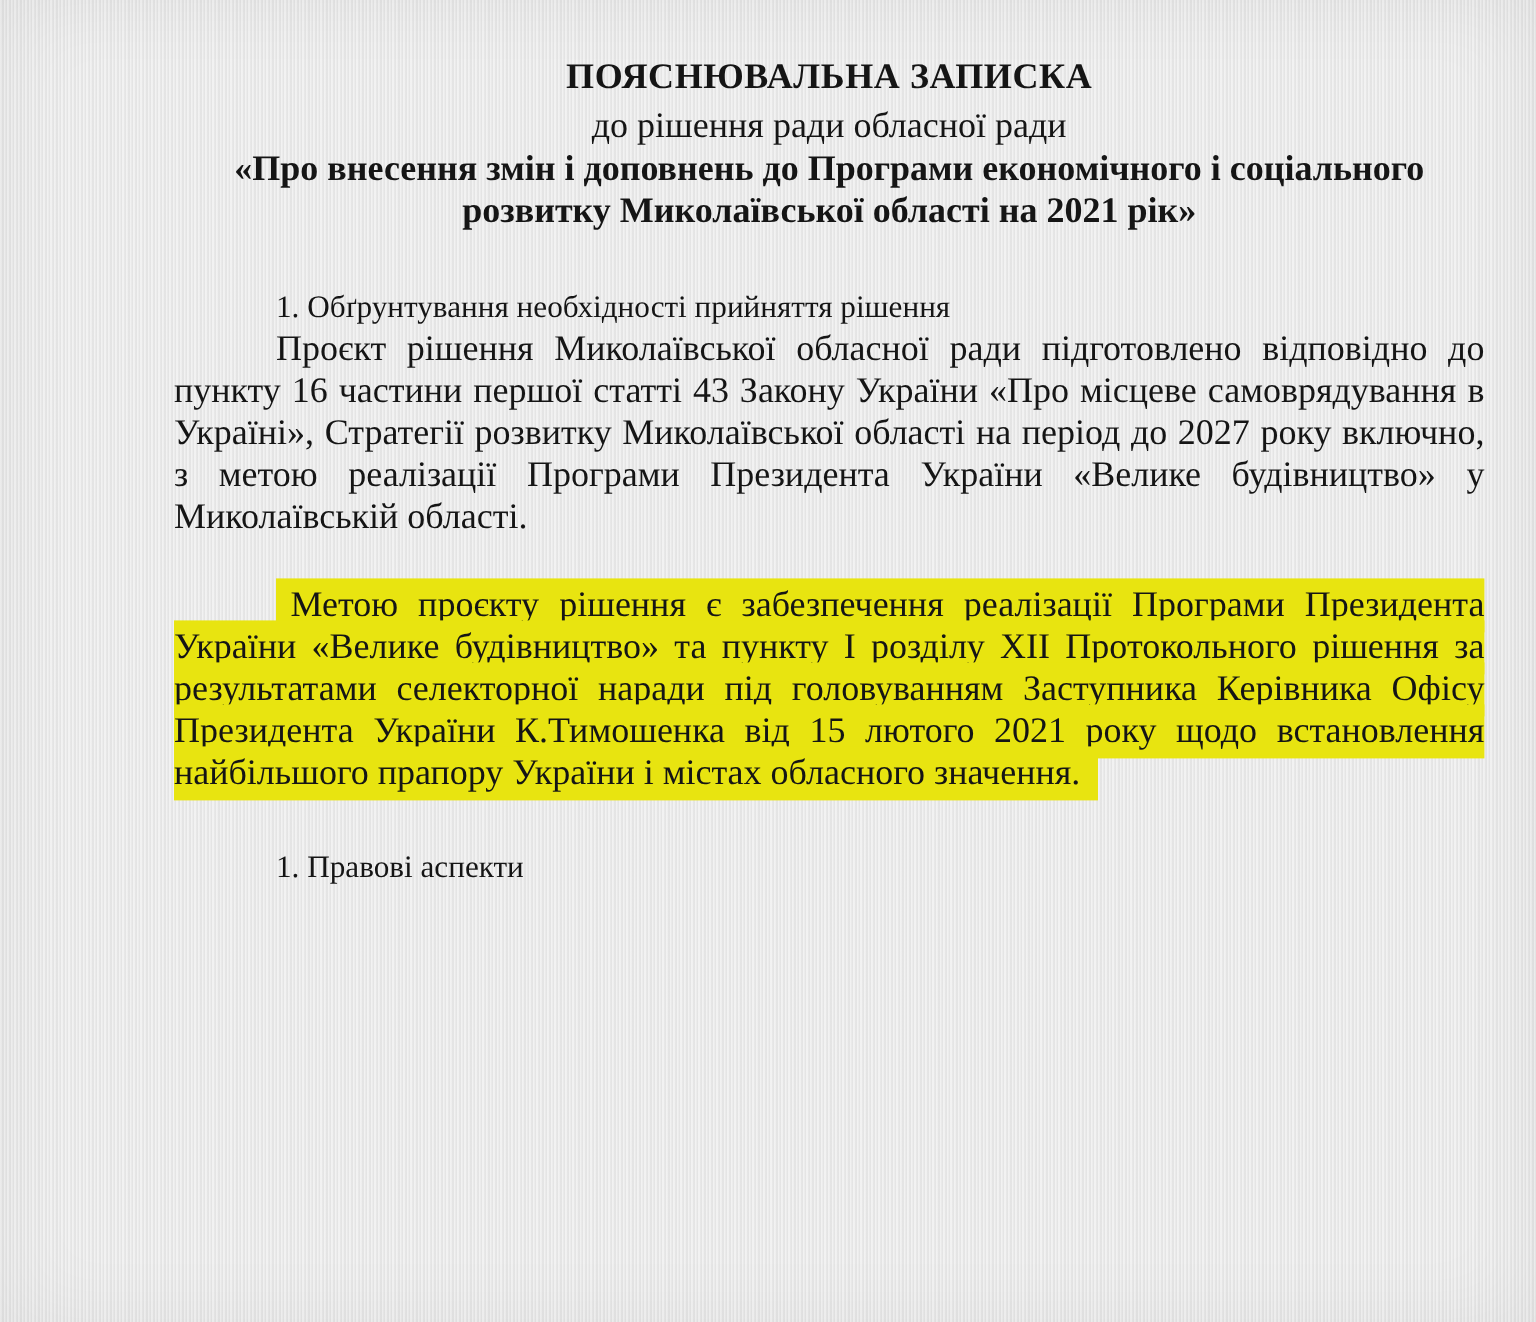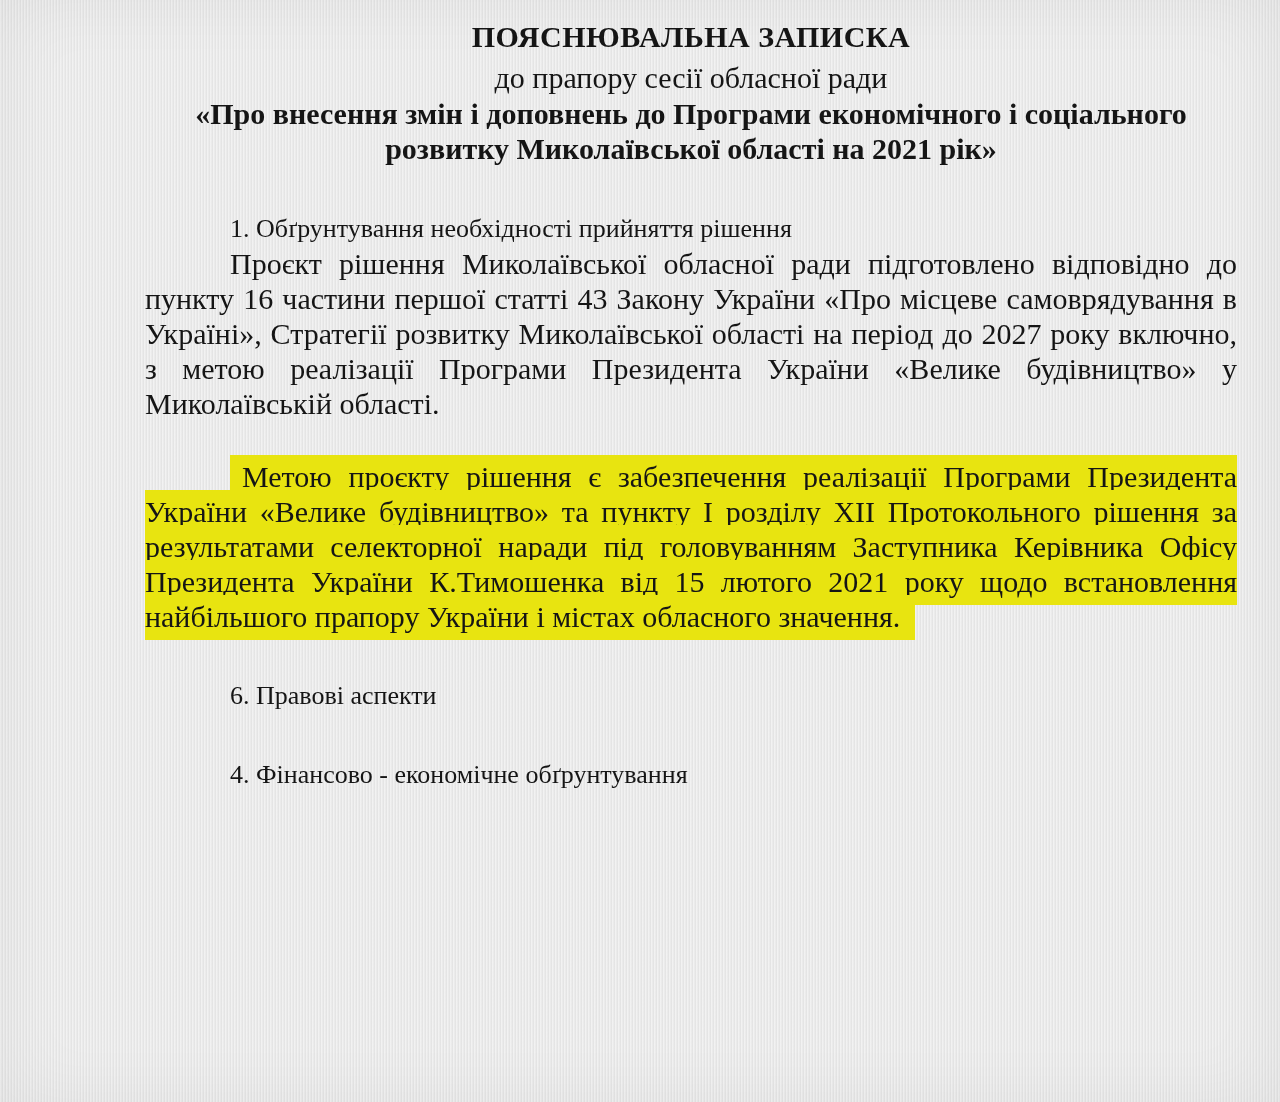--- a/index.html
+++ b/index.html
@@ -16,21 +16,21 @@
       90deg,
       rgba(255,255,255,0.40) 0px, rgba(255,255,255,0.40) 1px,
       rgba(0,0,0,0.018) 2px, rgba(0,0,0,0.018) 3px
     );
   }
   .page {
     position: relative;
     box-sizing: border-box;
     width: 1280px;
     height: 1102px;
-    padding: 19px 43px 0 145px;
+    padding: 46px 43px 0 145px;
     font-family: "Liberation Serif", "DejaVu Serif", serif;
     font-size: 30px;
     line-height: 35px;
     color: var(--text-color, #151515);
     box-shadow: inset 0 0 70px rgba(0,0,0,0.05);
   }
   .doc-header { text-align: center; }
   .doc-title {
     margin: 0 0 5px 0;
     font-size: 30px;
@@ -73,34 +73,33 @@
     -webkit-box-decoration-break: slice;
   }
 </style>
 </head>
 <body>
 
 <div class="page">
 
   <header class="doc-header">
     <h1 class="doc-title">ПОЯСНЮВАЛЬНА ЗАПИСКА</h1>
-    <p class="doc-sub">до прапору сесії обласної ради</p>
+    <p class="doc-sub">до рішення ради обласної ради</p>
     <p class="doc-sub bold">«Про внесення змін і доповнень до Програми економічного і соціального розвитку Миколаївської області на 2021 рік»</p>
   </header>
 
   <section class="sec-1">
     <h2 class="sec-heading">1. Обґрунтування необхідності прийняття рішення</h2>
     <p class="sec-body">Проєкт рішення Миколаївської обласної ради підготовлено відповідно до пункту 16 частини першої статті 43 Закону України «Про місцеве самоврядування в Україні», Стратегії розвитку Миколаївської області на період до 2027 року включно, з метою реалізації Програми Президента України «Велике будівництво» у Миколаївській області.</p>
   </section>
 
   <section class="sec-2">
     <p class="sec-body"><span class="hl">Метою проєкту рішення є забезпечення реалізації Програми Президента України «Велике будівництво» та пункту І розділу ХІІ Протокольного рішення за результатами селекторної наради під головуванням Заступника Керівника Офісу Президента України К.Тимошенка від 15 лютого 2021 року щодо встановлення найбільшого прапору України і містах обласного значення.</span></p>
   </section>
 
   <section class="sec-3">
-    <h2 class="sec-heading">6. Правові аспекти</h2>
+    <h2 class="sec-heading">1. Правові аспекти</h2>
   </section>
 
   <section class="sec-4">
-    <h2 class="sec-heading">4. Фінансово - економічне обґрунтування</h2>
   </section>
 
 </div>
 
 </body></html>

